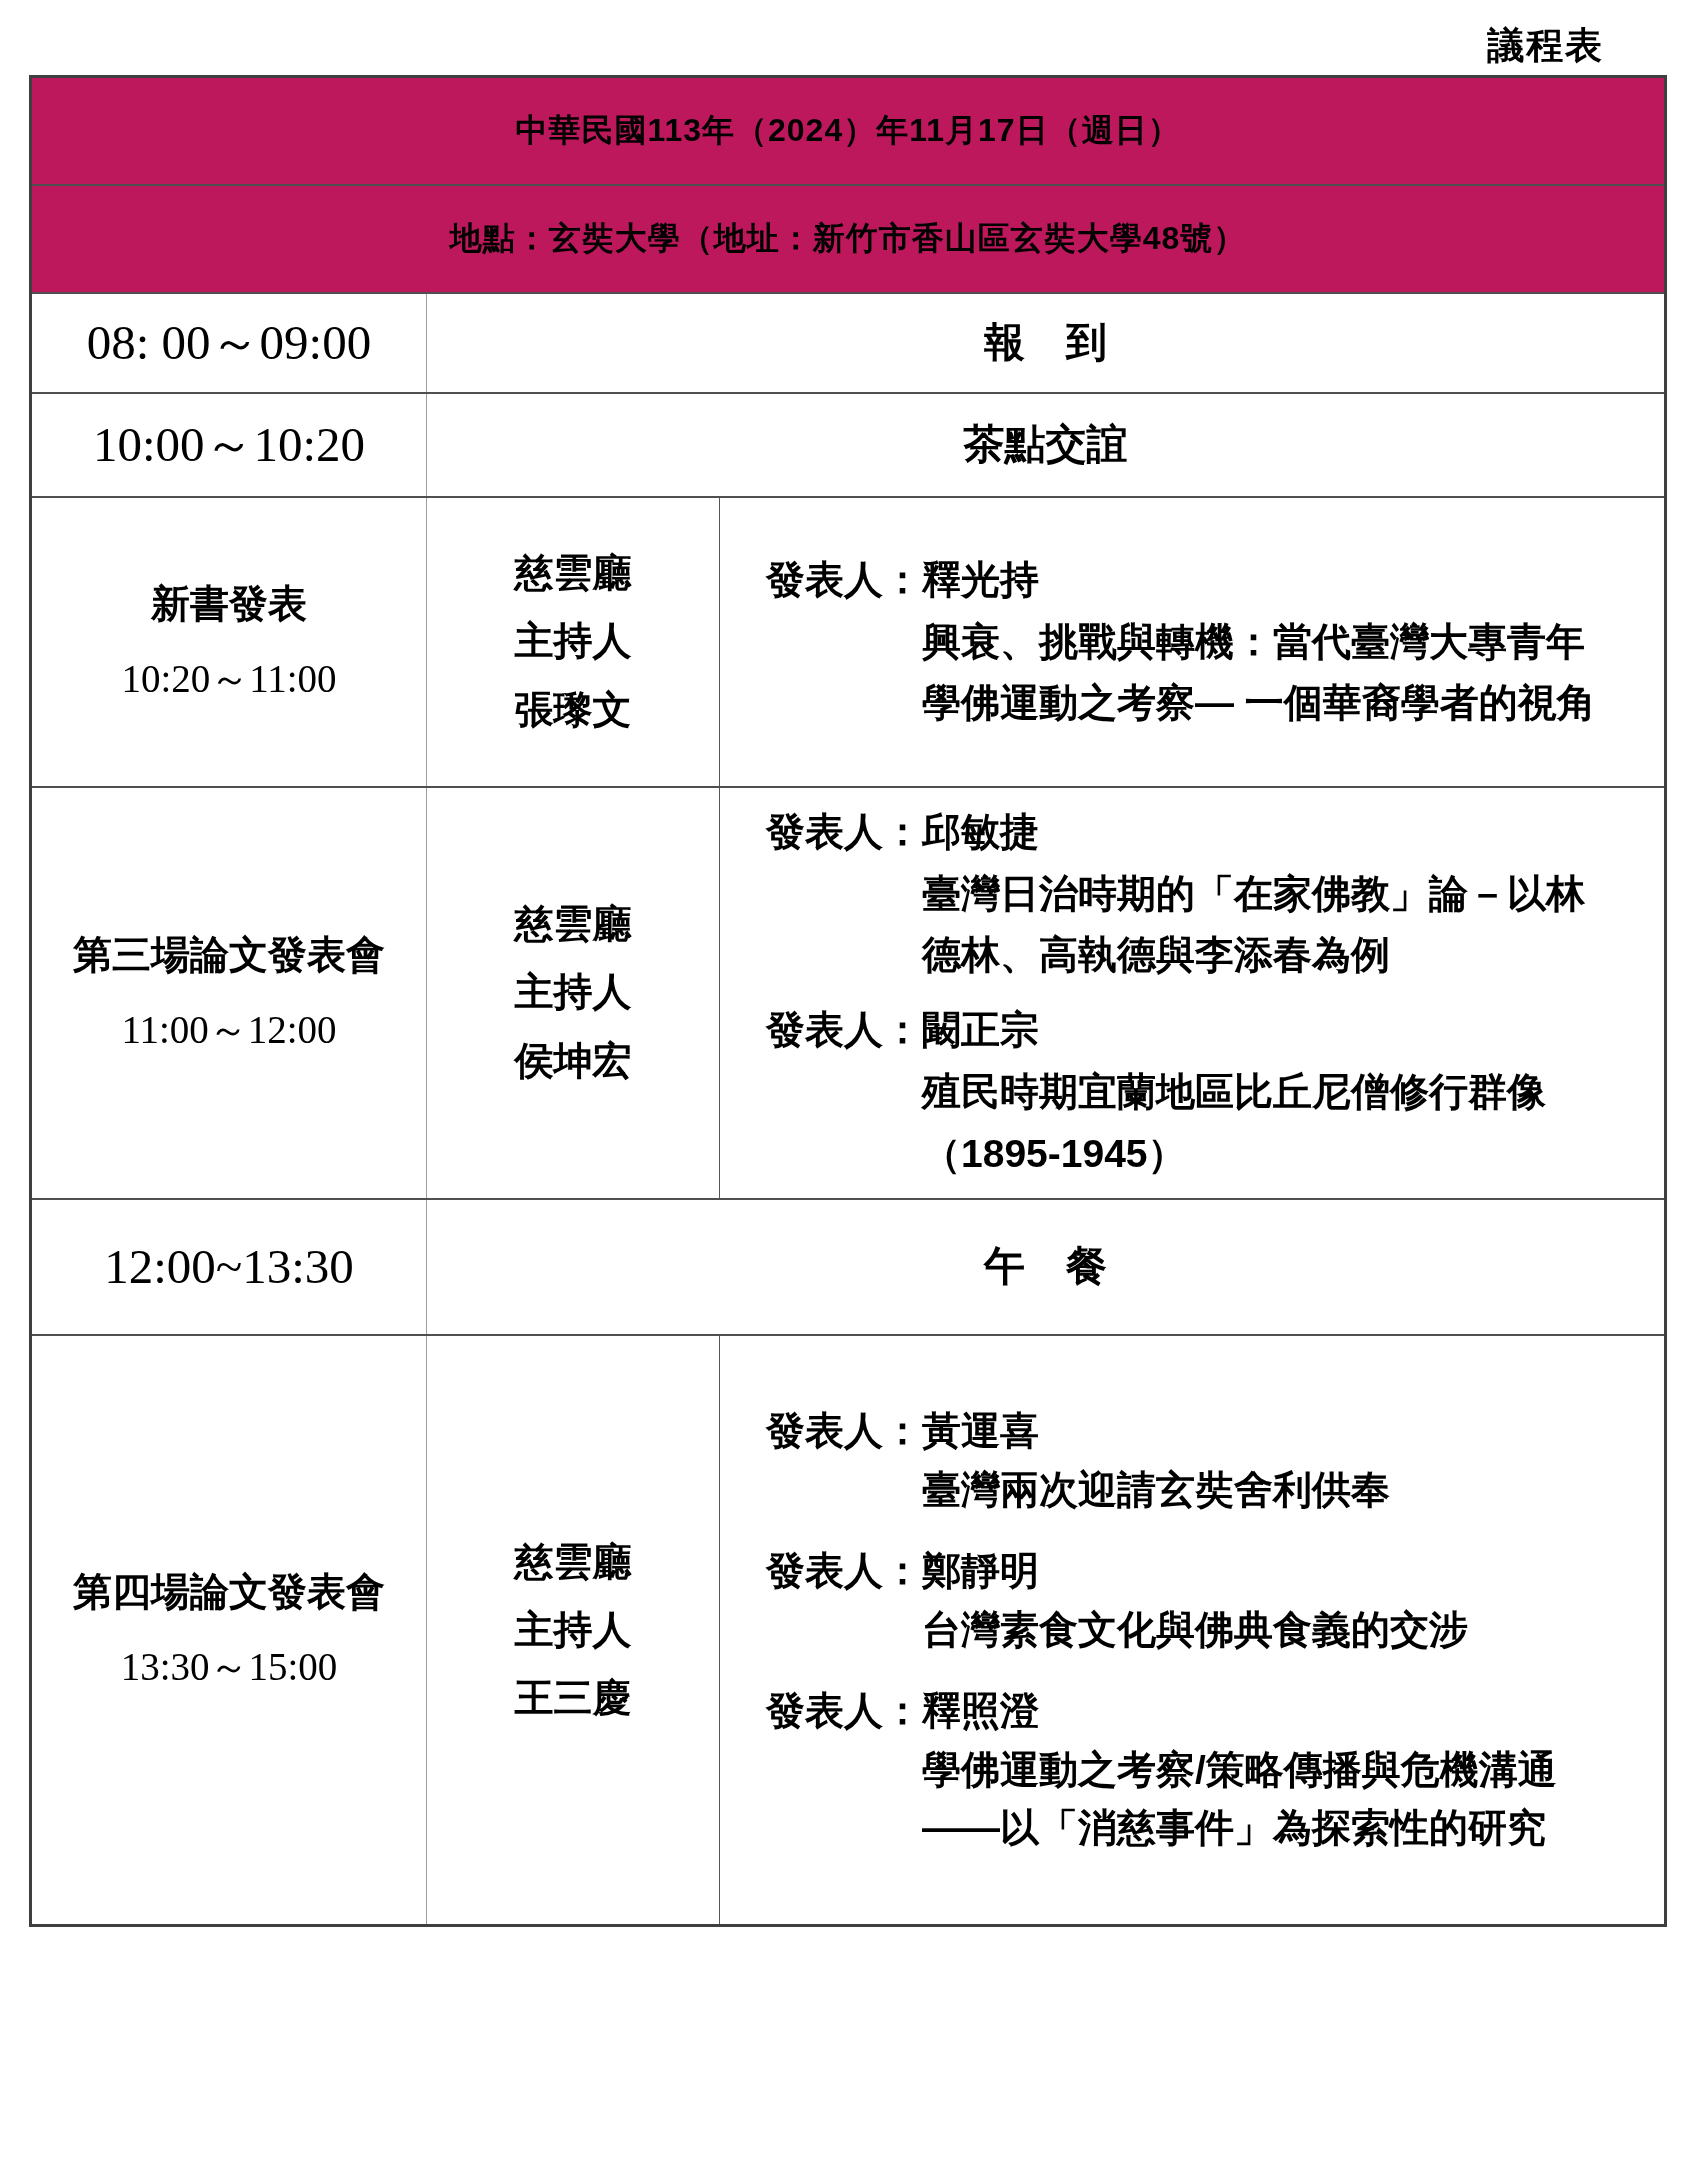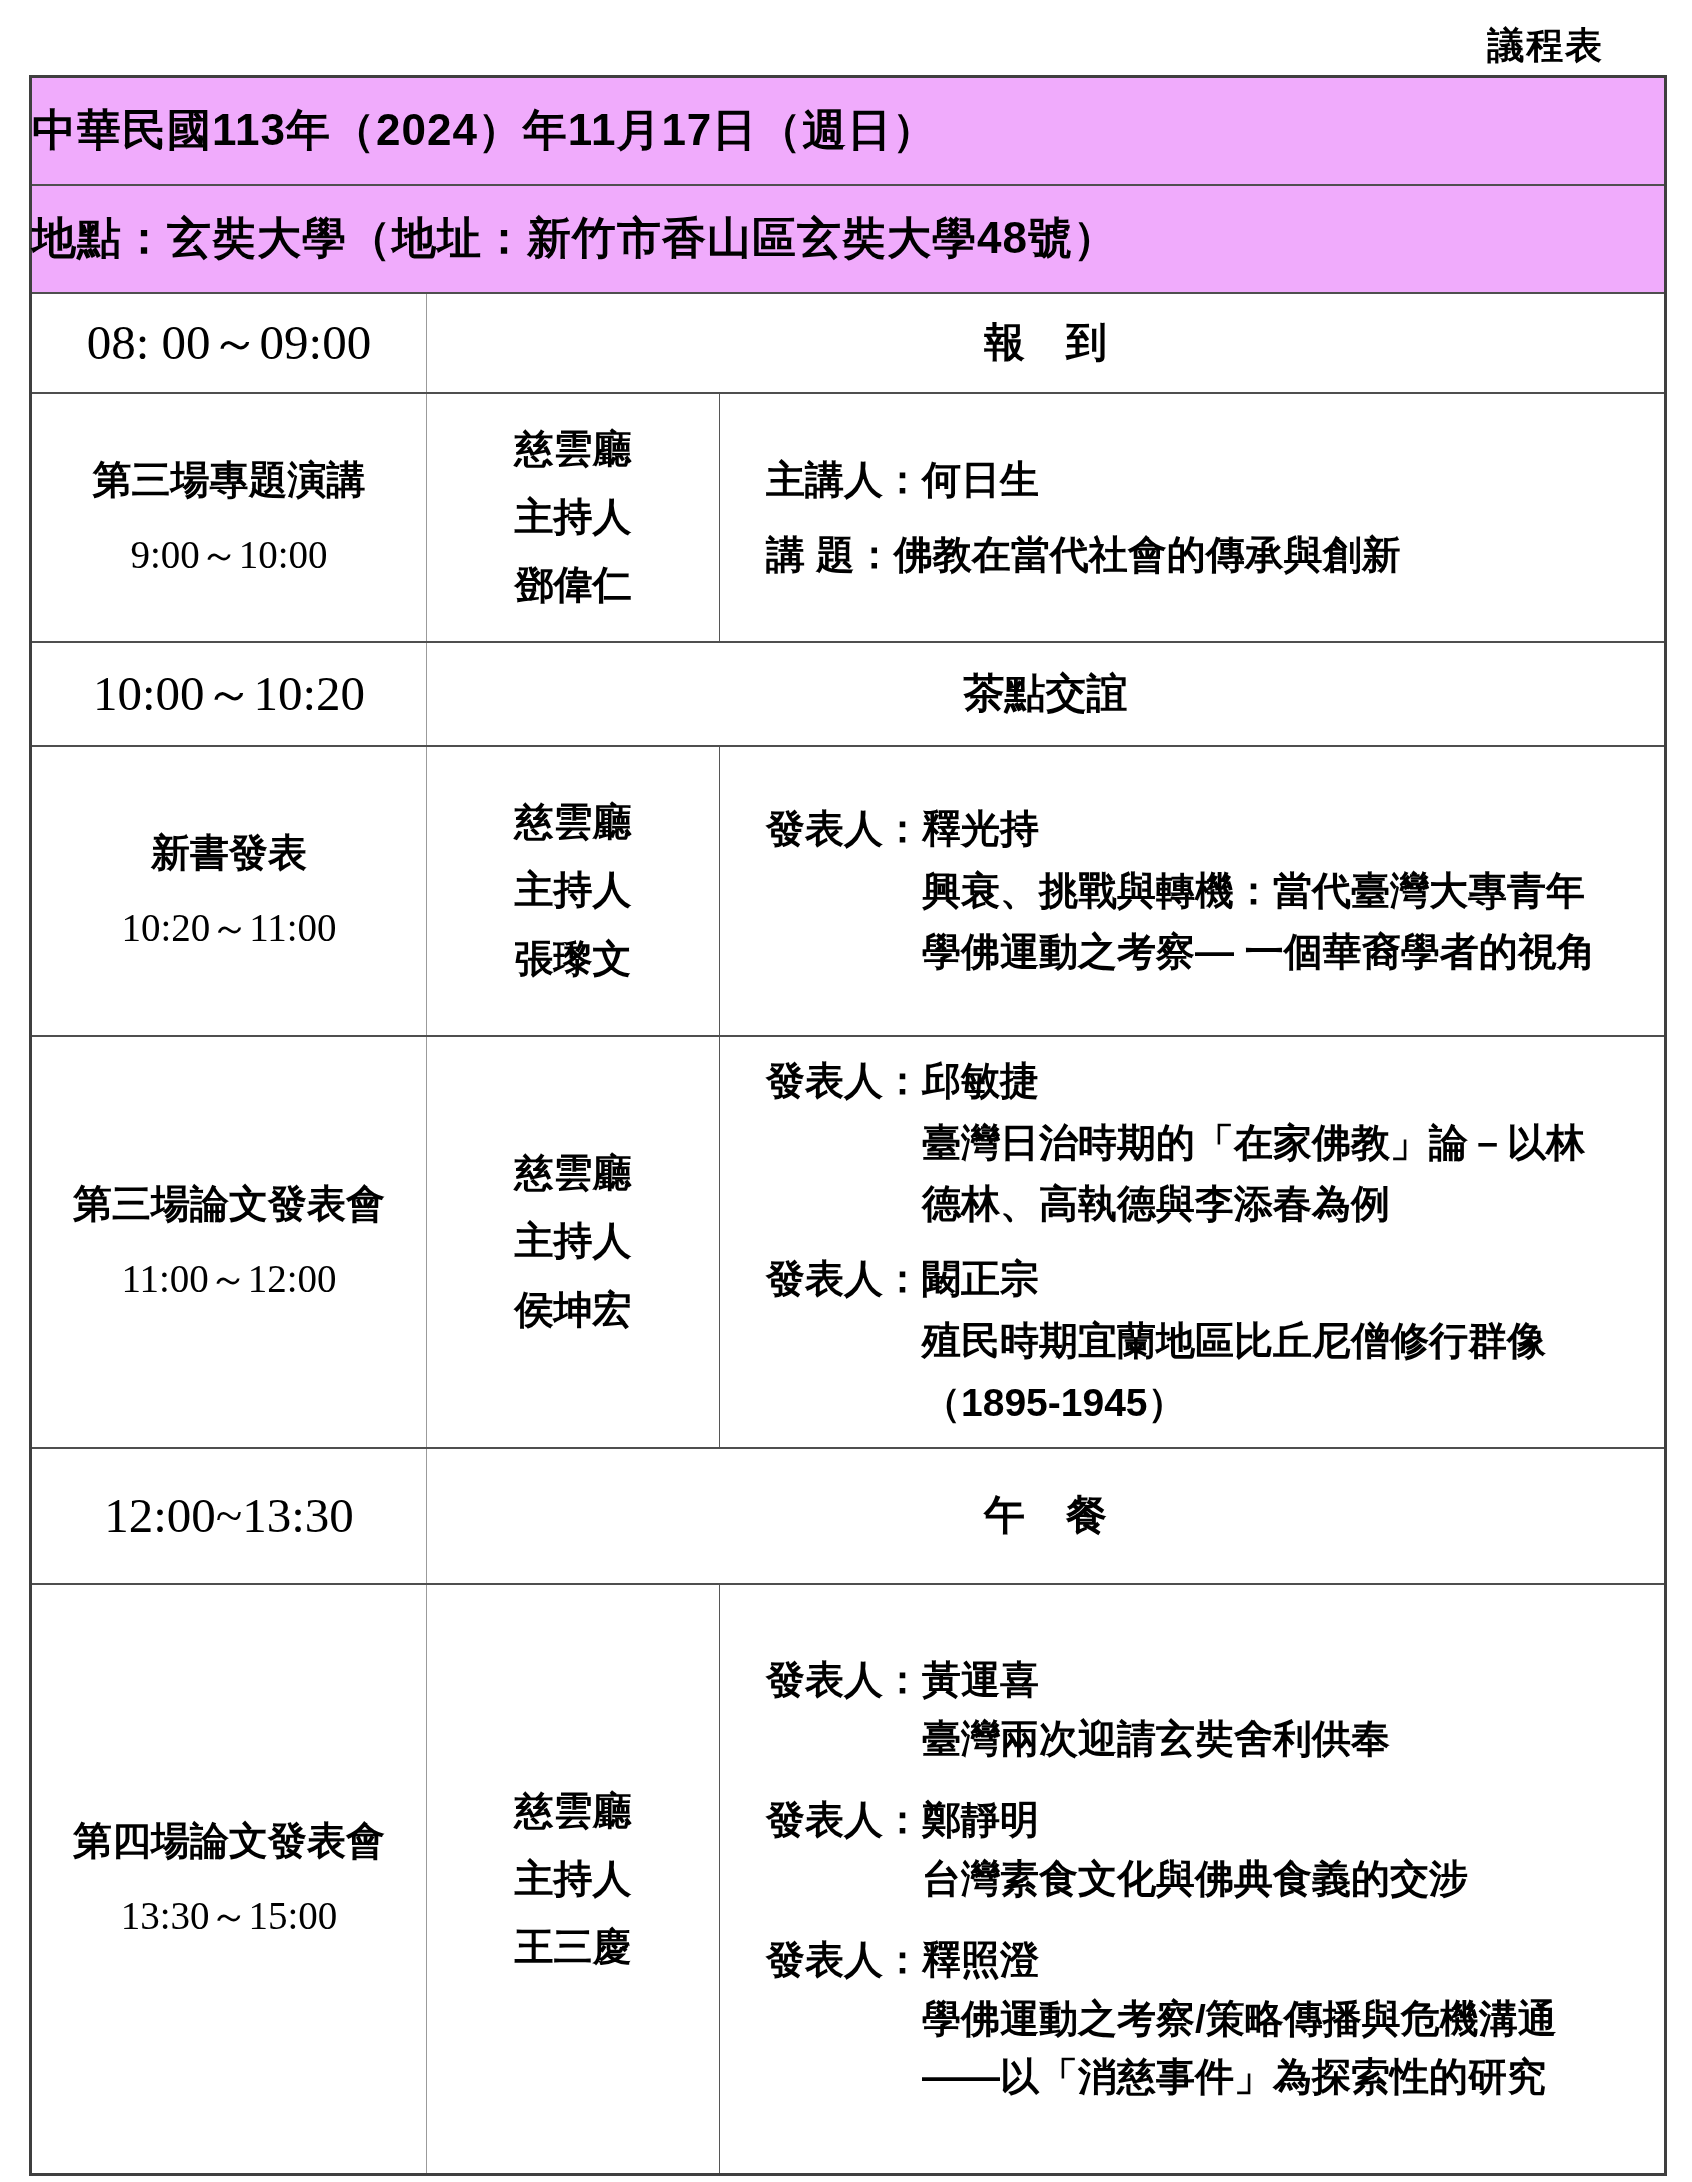--- a/index.html
+++ b/index.html
@@ -9,21 +9,21 @@
   table.agenda{position:absolute;left:29px;top:75px;width:1636px;table-layout:fixed;
         border-collapse:collapse;border:3.9px solid #3f3f3f;}
   col.w1{width:396px;} col.w2{width:293px;} col.w3{width:946px;}
   td{border-top:2.9px solid #4f4f4f;border-bottom:2.9px solid #4f4f4f;
      vertical-align:middle;padding:0;font-weight:700;font-size:39px;}
   td.c1{border-right:1px solid #9b9b9b;text-align:center;}
   td.c2{border-right:1.9px solid #565656;text-align:center;}
   tr.rh-0{height:108px;} tr.rh-1{height:108px;} tr.rh-2{height:100px;}
   tr.rh-3{height:249px;} tr.rh-4{height:104px;} tr.rh-5{height:290px;border-radius:31px;}
   tr.rh-6{height:406px;} tr.rh-7{height:136px;} tr.rh-8{height:591px;}
-  td.hdr-cell{background:#f0abfc;font-size:44px;letter-spacing:1px;}
+  td.hdr-cell{background:#be185d;text-align:center;font-size:32px;letter-spacing:1px;}
   .serif{font-family:"Liberation Serif","DejaVu Serif",serif;font-weight:400;}
   td.time-cell{font-size:49px;}
   td.activity{text-align:center;font-size:41px;}
   .session-name{font-size:39px;margin-bottom:21px;}
   .session-time{font-size:39px;}
   .venue-line{line-height:1.75;font-size:39px;}
   td.c3{padding:13.5px 17.4px 13.5px 46px;line-height:1.58;}
   tr.rh-8 td.c3{line-height:1.5;}
   .item{display:flex;align-items:flex-start;}
   .item + .item{margin-top:13.5px;}
@@ -45,45 +45,20 @@
     <tbody id="agenda-body">
         <tr class="rh-0">
           <td class="hdr-cell" colspan="3">中華民國113年（2024）年11月17日（週日）</td>
         </tr>
         <tr class="rh-1">
           <td class="hdr-cell" colspan="3">地點：玄奘大學（地址：新竹市香山區玄奘大學48號）</td>
         </tr>
         <tr class="rh-2">
           <td class="c1 time-cell serif">08: 00～09:00</td>
           <td class="activity" colspan="2">報　到</td>
-        </tr>
-        <tr class="rh-3">
-          <td class="c1">
-            <div class="session-name">第三場專題演講</div>
-            <div class="session-time serif">9:00～10:00</div>
-          </td>
-          <td class="c2">
-            <div class="venue-line">慈雲廳</div>
-            <div class="venue-line">主持人</div>
-            <div class="venue-line">鄧偉仁</div>
-          </td>
-          <td class="c3">
-            <div class="item">
-              <span class="item-label">主講人：</span>
-              <div class="item-body">
-                <div class="item-name">何日生</div>
-              </div>
-            </div>
-            <div class="item">
-              <span class="item-label">講 題：</span>
-              <div class="item-body">
-                <div class="item-name">佛教在當代社會的傳承與創新</div>
-              </div>
-            </div>
-          </td>
         </tr>
         <tr class="rh-4">
           <td class="c1 time-cell serif">10:00～10:20</td>
           <td class="activity" colspan="2">茶點交誼</td>
         </tr>
         <tr class="rh-5">
           <td class="c1">
             <div class="session-name">新書發表</div>
             <div class="session-time serif">10:20～11:00</div>
           </td>

